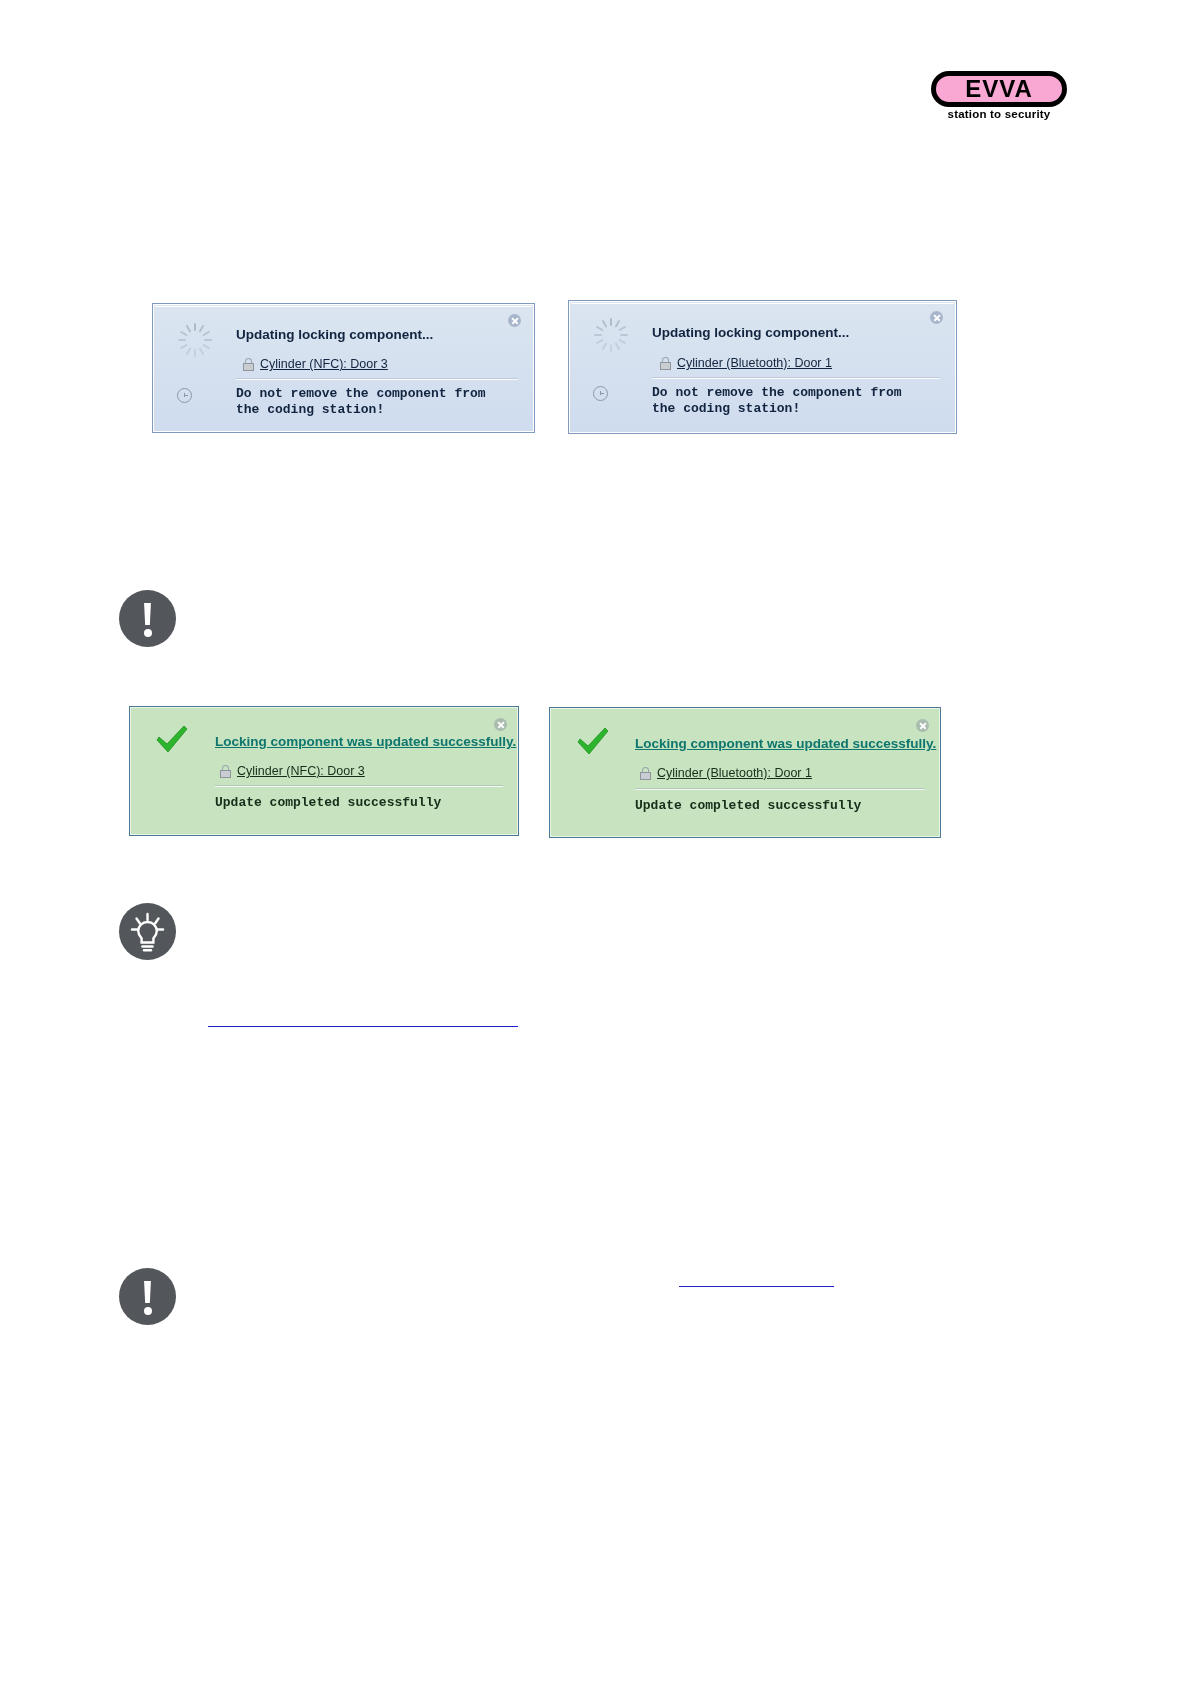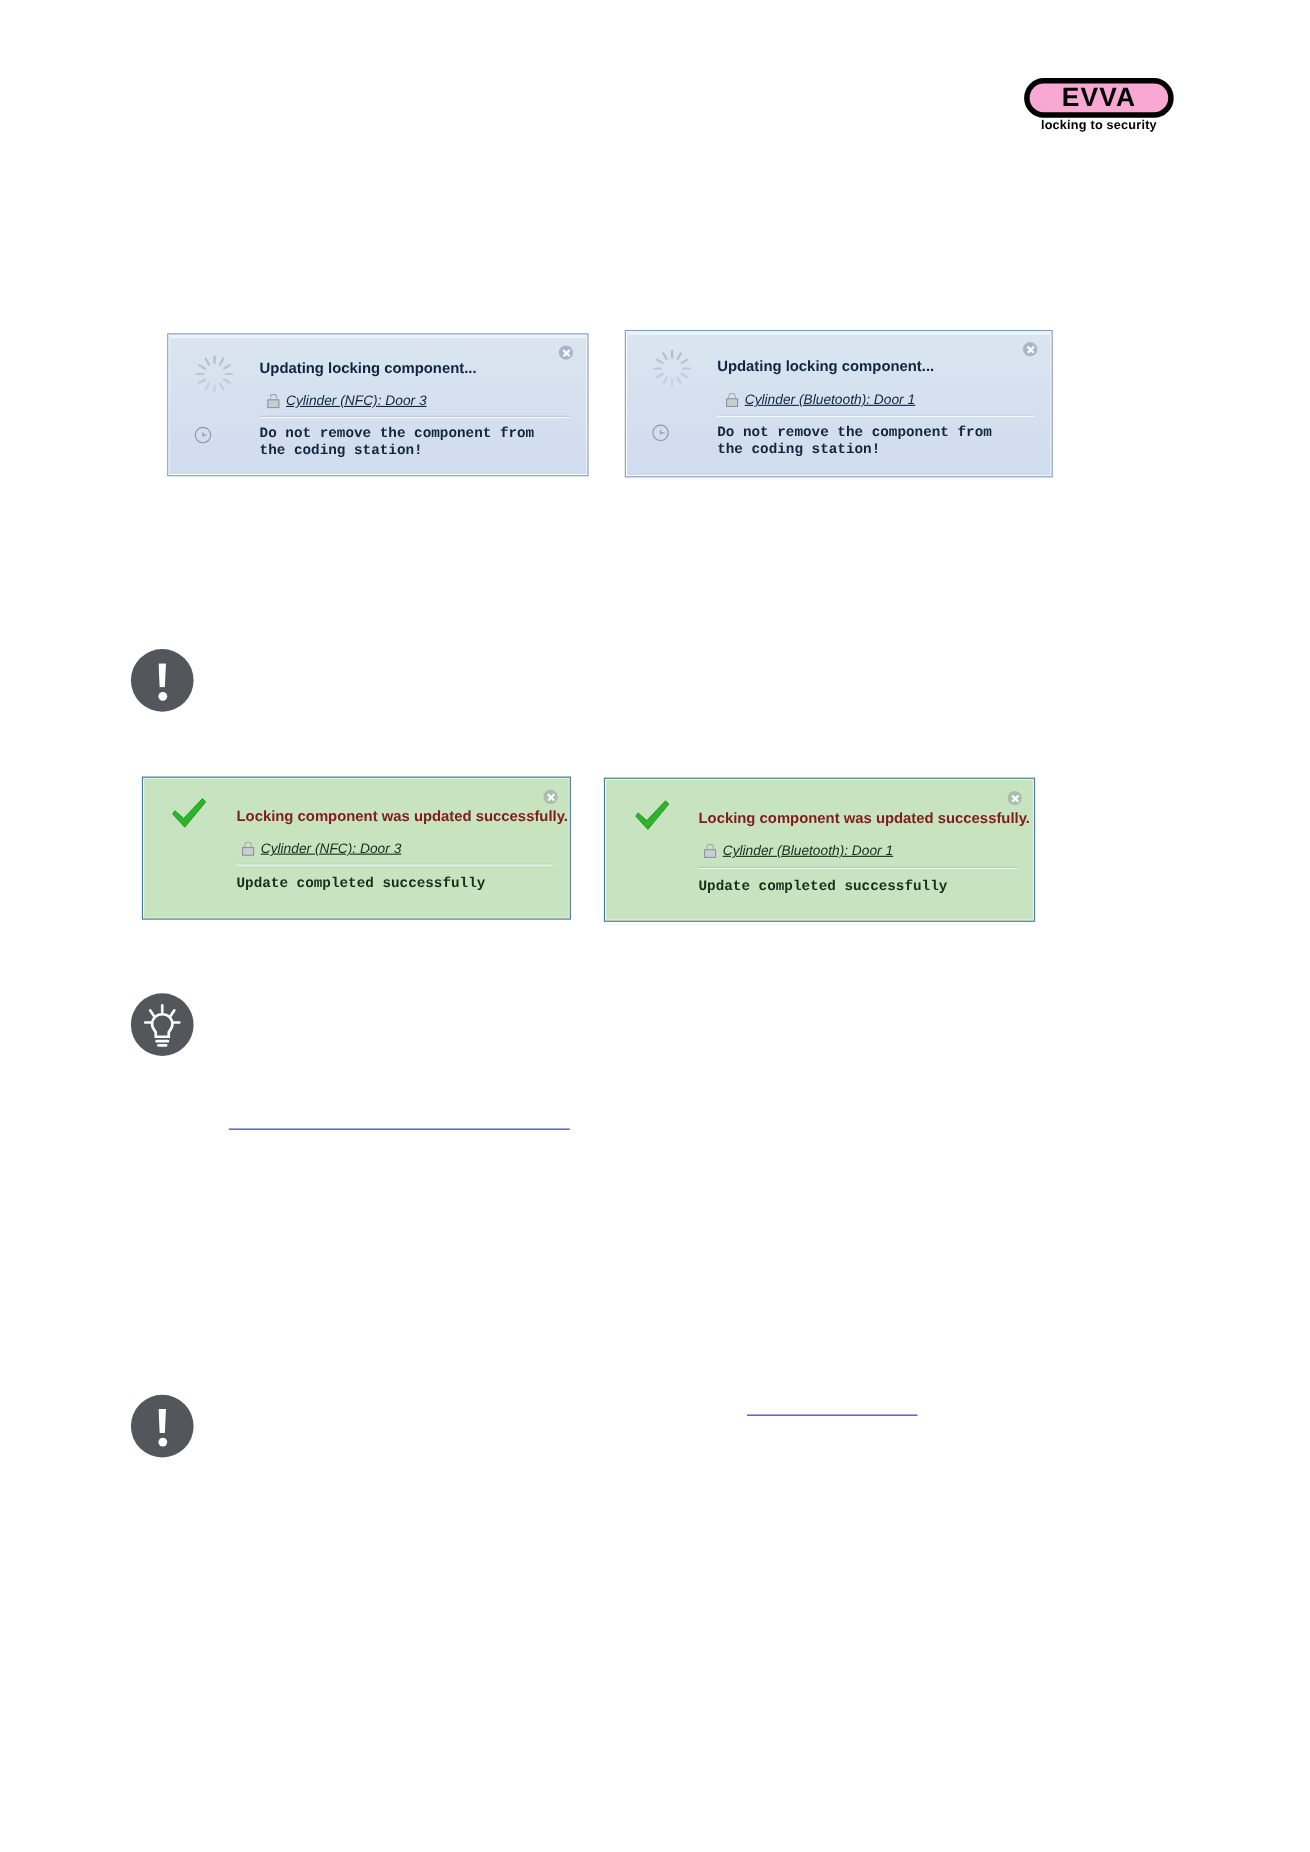--- a/index.html
+++ b/index.html
@@ -180,31 +180,30 @@
 
   
   .dlg-title {
     position: absolute;
     font-family: "Liberation Sans", sans-serif;
     font-size: 13.5px;
     font-weight: bold;
     color: #12243f;
     white-space: nowrap;
   }
-  .dlg-title-green { color: #7f1d1d; }
+  .dlg-title-green { color: #0f766e; text-decoration: underline; }
 
   .dlg-link {
     position: absolute;
     font-family: "Liberation Sans", sans-serif;
     font-size: 12.5px;
     color: #12243f;
     text-decoration: underline;
     white-space: nowrap;
     cursor: pointer;
-    font-style: italic;
   }
   .dlg-link-green { color: #14301a; }
 
   .dlg-sep {
     position: absolute;
     height: 1px;
     background: rgba(255,255,255,0.85);
     border-top: 1px solid rgba(120,140,170,0.45);
   }
   .dlg-sep-green {
@@ -265,21 +264,21 @@
     white-space: nowrap;
   }
 </style>
 </head>
 <body>
 
 <div class="logo">
   <div class="logo-pill">
     <div class="logo-word">EVVA</div>
   </div>
-  <div class="logo-tag">locking to security</div>
+  <div class="logo-tag">station to security</div>
 </div>
 
 <div class="dialog dlg-blue" style="left:152px; top:303px; width:383px; height:130px;">
   <div class="top-rule"></div>
 
   <div class="close-btn" style="left:355px; top:10px;"></div>
 
   <div class="spinner" style="left:24px; top:18px;">
     <i style="transform:rotate(0deg);   opacity:.95"></i>
     <i style="transform:rotate(30deg);  opacity:.85"></i>

